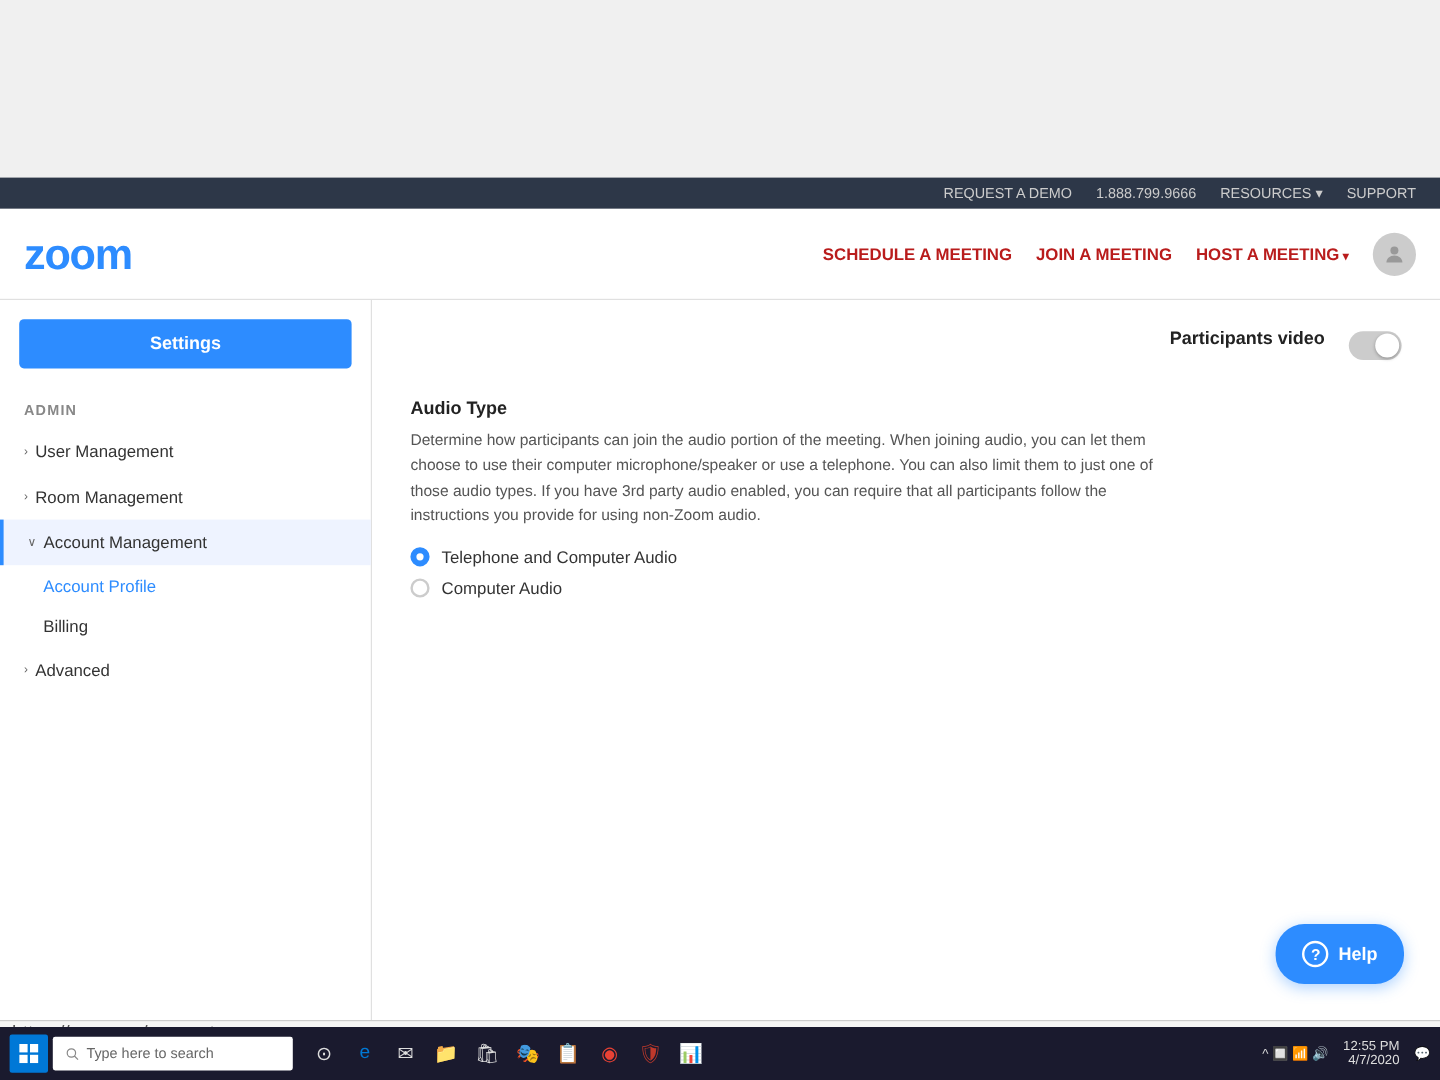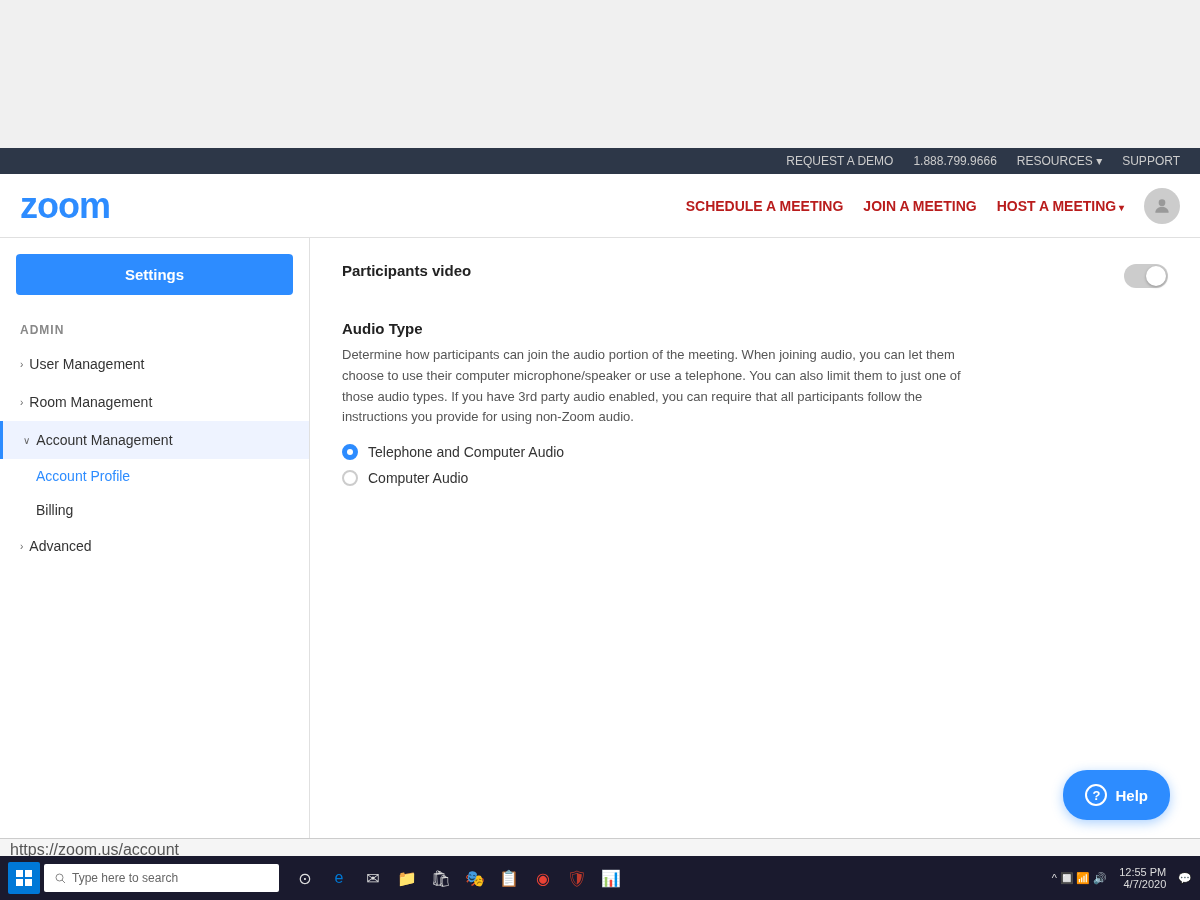--- a/index.html
+++ b/index.html
@@ -18,21 +18,21 @@
     }
     .utility-bar a { color: #ccc; text-decoration: none; font-size: 12px; }
 
     
     .main-nav {
       background: #fff;
       border-bottom: 1px solid #e0e0e0;
       padding: 16px 20px;
       display: flex;
       align-items: center;
-      height: 64px;
+      height: 76px;
       justify-content: space-between;
     }
     .nav-left { display: flex; align-items: center; gap: 30px; }
     .zoom-logo { font-size: 36px; font-weight: 700; color: #2D8CFF; letter-spacing: -1px; }
     .nav-links { display: flex; align-items: center; gap: 24px; }
     .nav-links a { color: #444; text-decoration: none; font-size: 14px; font-weight: 500; }
     .nav-links a.has-arrow::after { content: ' ▾'; font-size: 10px; }
     .nav-right { display: flex; align-items: center; gap: 20px; }
     .nav-right a { color: #b91c1c; text-decoration: none; font-size: 14px; font-weight: 600; }
     .nav-right a.has-arrow::after { content: ' ▾'; font-size: 10px; }
@@ -106,23 +106,22 @@
     
     .main-content {
       flex: 1;
       padding: 24px 32px;
       background: #fff;
     }
     .setting-section { margin-bottom: 32px; }
     .setting-row {
       display: flex;
       align-items: flex-start;
-      justify-content: space-between;
+      justify-content: flex-end;
       margin-bottom: 8px;
-      gap: 29px;
     }
     .setting-title {
       font-size: 15px;
       font-weight: 600;
       color: #222;
       margin-bottom: 4px;
     }
     .setting-desc {
       font-size: 13px;
       color: #555;
@@ -244,21 +243,21 @@
       width: 32px; height: 32px;
       background: #0078d7;
       display: flex; align-items: center; justify-content: center;
       border-radius: 2px; cursor: pointer;
     }
     .taskbar-search {
       display: flex; align-items: center;
       background: #fff;
       border-radius: 2px;
       padding: 4px 10px;
-      width: 235px; height: 28px;
+      width: 200px; height: 28px;
       font-size: 12px; color: #666;
       gap: 6px;
       cursor: text;
     }
     .taskbar-icons { display: flex; gap: 6px; align-items: center; margin-left: 8px; }
     .taskbar-icon {
       width: 28px; height: 28px;
       border-radius: 3px;
       display: flex; align-items: center; justify-content: center;
       font-size: 16px; cursor: pointer; color: #ddd;

